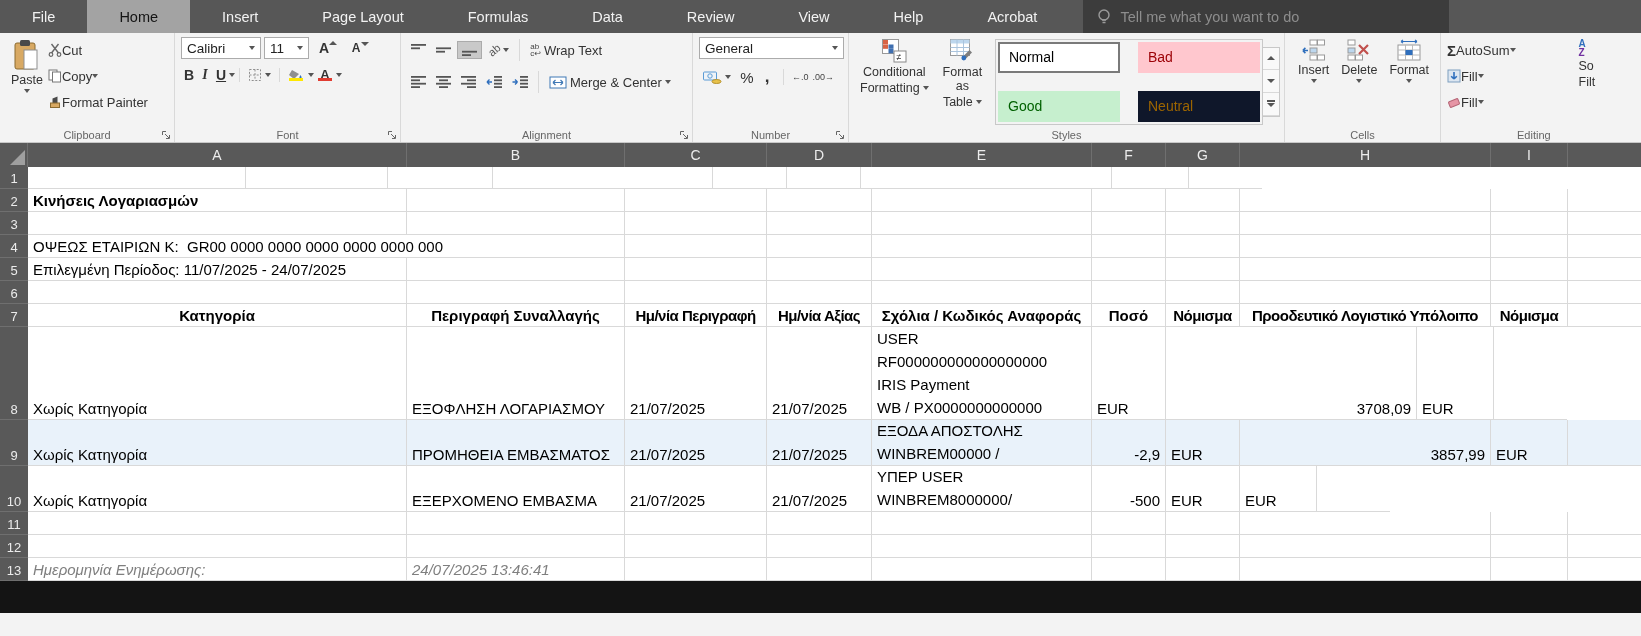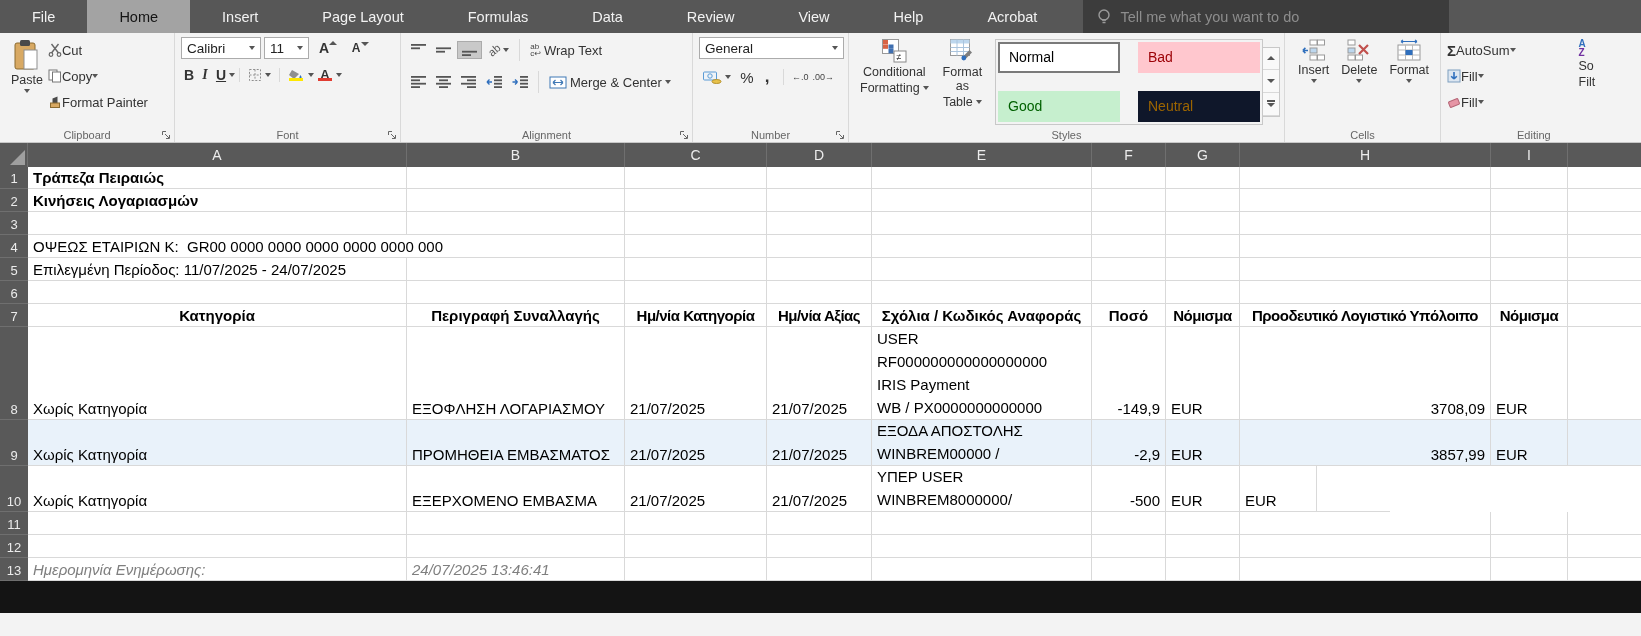--- a/index.html
+++ b/index.html
@@ -460,21 +460,20 @@
       <div class="hc cE">E</div>
       <div class="hc cF">F</div>
       <div class="hc cG">G</div>
       <div class="hc cH">H</div>
       <div class="hc cI">I</div>
       <div class="hc cJ"></div>
     </div>
 
     <div class="r h22">
       <div class="gut">1</div>
-      <div class="c cA b">Τράπεζα Πειραιώς</div>
       <div class="c cB"></div>
         <div class="c cC"></div>
         <div class="c cD"></div>
         <div class="c cE"></div>
         <div class="c cF"></div>
         <div class="c cG"></div>
         <div class="c cH"></div>
         <div class="c cI"></div>
         <div class="c cJ"></div>
     </div>
@@ -545,21 +544,21 @@
         <div class="c cG"></div>
         <div class="c cH"></div>
         <div class="c cI"></div>
         <div class="c cJ"></div>
     </div>
 
     <div class="r h23">
       <div class="gut">7</div>
       <div class="c cA b ac">Κατηγορία</div>
       <div class="c cB b ac">Περιγραφή Συναλλαγής</div>
-      <div class="c cC b ac tight">Ημ/νία Κατηγορία</div>
+      <div class="c cC b ac tight">Ημ/νία Περιγραφή</div>
       <div class="c cD b ac tight">Ημ/νία Αξίας</div>
       <div class="c cE b ac">Σχόλια / Κωδικός Αναφοράς</div>
       <div class="c cF b ac">Ποσό</div>
       <div class="c cG b ac tight">Νόμισμα</div>
       <div class="c cH b ac tight">Προοδευτικό Λογιστικό Υπόλοιπο</div>
       <div class="c cI b ac tight">Νόμισμα</div>
       <div class="c cJ"></div>
     </div>
 
     <div class="r h93">
@@ -567,21 +566,20 @@
       <div class="c cA">Χωρίς Κατηγορία</div>
       <div class="c cB">ΕΞΟΦΛΗΣΗ ΛΟΓΑΡΙΑΣΜΟΥ</div>
       <div class="c cC">21/07/2025</div>
       <div class="c cD">21/07/2025</div>
       <div class="c cE ml">
         <span>USER</span>
         <span>RF000000000000000000</span>
         <span>IRIS Payment</span>
         <span>WB / PX0000000000000</span>
       </div>
-      <div class="c cF ar">-149,9</div>
       <div class="c cG">EUR</div>
       <div class="c cH ar">3708,09</div>
       <div class="c cI">EUR</div>
       <div class="c cJ"></div>
     </div>
 
     <div class="r h46" style="background-color: rgb(233, 242, 250);">
       <div class="gut">9</div>
       <div class="c cA">Χωρίς Κατηγορία</div>
       <div class="c cB">ΠΡΟΜΗΘΕΙΑ ΕΜΒΑΣΜΑΤΟΣ</div>

